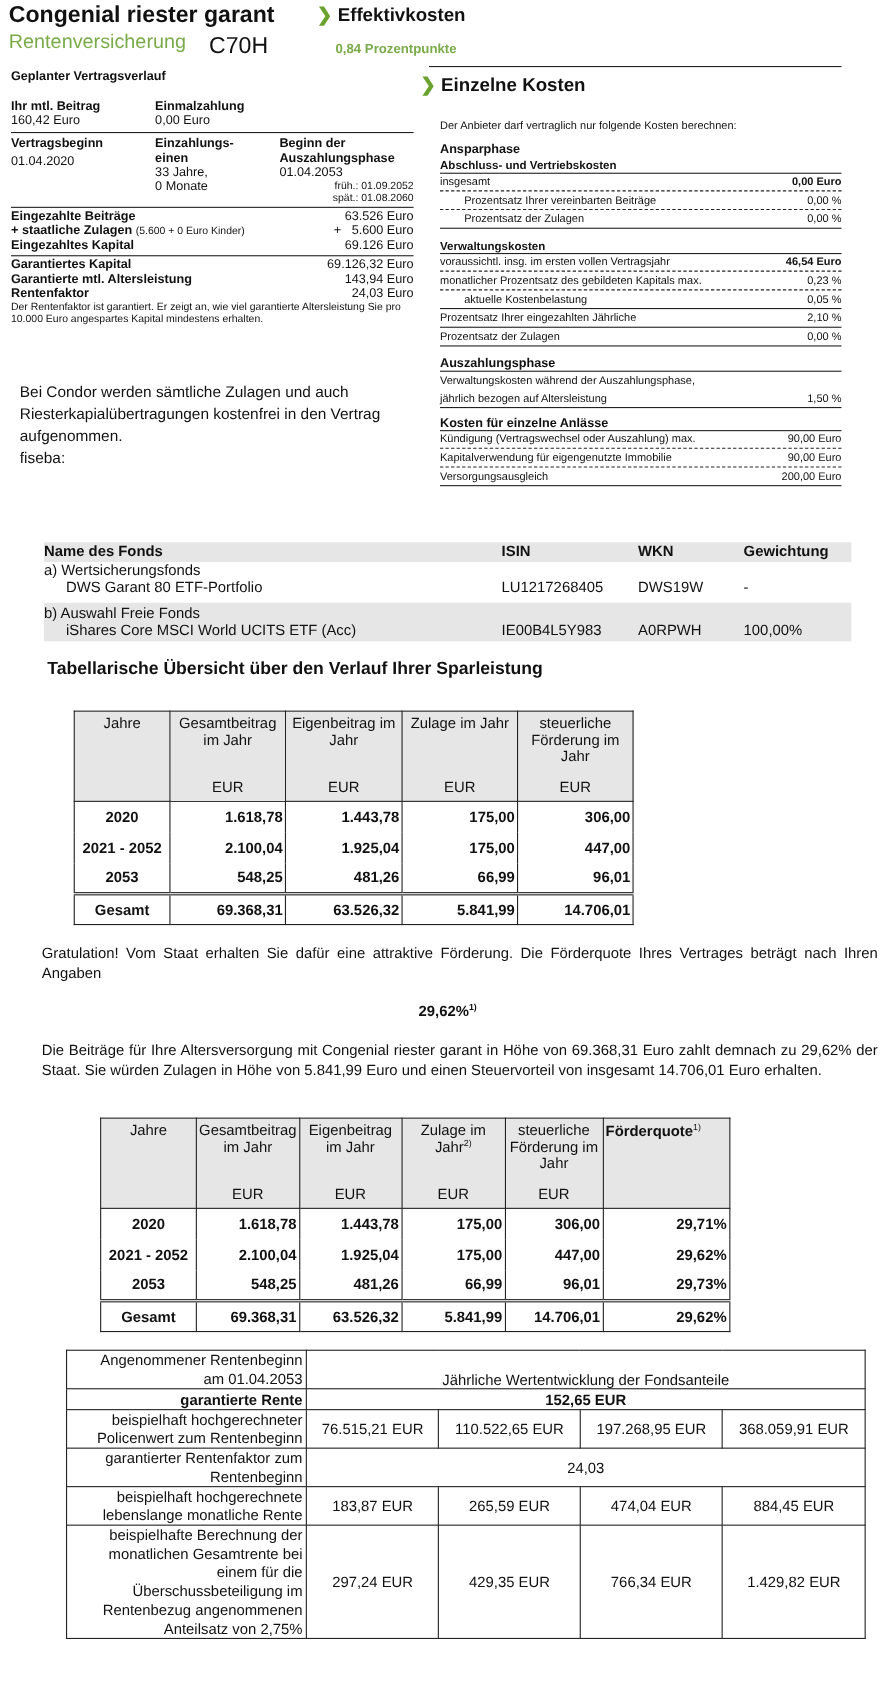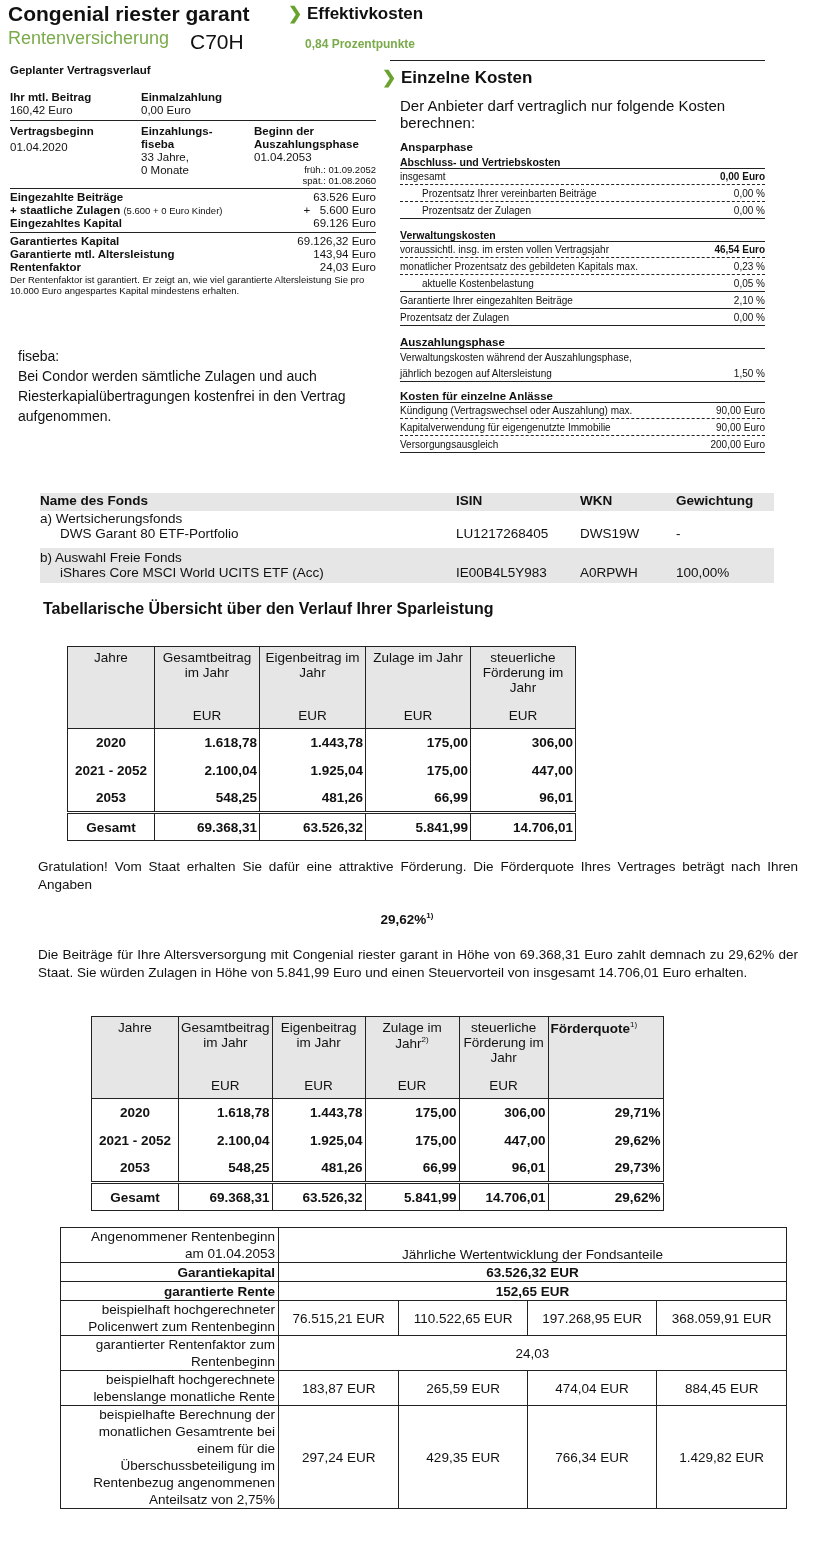--- a/index.html
+++ b/index.html
@@ -70,21 +70,21 @@
       </div>
   </div>
   <div class="line" style="margin-top:3px;padding-top:4px;line-height:13px;">
     <div class="row2">
       <div style="width:131px">
           <div class="bold">Vertragsbeginn</div>
           <div style="margin-top:3px">01.04.2020</div>
         </div>
       <div style="width:113px">
           <div class="bold">Einzahlungs-</div>
-          <div class="bold">fiseba</div>
+          <div class="bold">einen</div>
           <div>33 Jahre,</div>
           <div>0 Monate</div>
         </div>
       <div style="flex:1">
           <div class="bold">Beginn der</div>
           <div class="bold">Auszahlungsphase</div>
           <div>01.04.2053</div>
         <div class="note" style="text-align:right">früh.: 01.09.2052</div>
         <div class="note" style="text-align:right">spät.: 01.08.2060</div>
         </div>
@@ -115,28 +115,28 @@
       </div>
     <div class="rr">
         <span class="bold">Rentenfaktor</span>
         <span>24,03 Euro</span>
       </div>
     <div class="note">Der Rentenfaktor ist garantiert. Er zeigt an, wie viel garantierte Altersleistung Sie pro 10.000 Euro angespartes Kapital mindestens erhalten.</div>
   </div>
 </div>
 
 <div class="abs fiseba">
+  <div>Bei Condor werden sämtliche Zulagen und auch Riesterkapialübertragungen kostenfrei in den Vertrag aufgenommen.</div>
   <div>fiseba:</div>
-  <div>Bei Condor werden sämtliche Zulagen und auch Riesterkapialübertragungen kostenfrei in den Vertrag aufgenommen.</div>
 </div>
 
 <div class="abs ek">
   <div style="border-top:1.5px solid #222;margin-left:-10px;padding-left:-10px;"></div>
   <div class="h1" style="margin-top:6px;margin-left:-18px;"><span class="chev">❯</span> <span>Einzelne Kosten</span></div>
-  <div style="margin-top:9px;font-size:15px;">Der Anbieter darf vertraglich nur folgende Kosten berechnen:</div>
+  <div style="margin-top:21px;font-size:10px;">Der Anbieter darf vertraglich nur folgende Kosten berechnen:</div>
   <div class="sec" style="margin-top:10px;">Ansparphase</div>
   <div class="sub" style="margin-top:3px;">Abschluss- und Vertriebskosten</div>
   <div class="kr top">
       <span>insgesamt</span>
       <b>0,00 Euro</b>
     </div>
   <div class="kr">
       <span class="ind">Prozentsatz Ihrer vereinbarten Beiträge</span>
       <span>0,00 %</span>
     </div>
@@ -151,21 +151,21 @@
     </div>
   <div class="kr">
       <span>monatlicher Prozentsatz des gebildeten Kapitals max.</span>
       <span>0,23 %</span>
     </div>
   <div class="kr" style="border-bottom-style:solid;border-bottom-width:1px;">
       <span class="ind">aktuelle Kostenbelastung</span>
       <span>0,05 %</span>
     </div>
   <div class="kr" style="border-bottom-style:solid;border-bottom-width:1px;">
-      <span>Garantierte Ihrer eingezahlten Beiträge</span>
+      <span>Prozentsatz Ihrer eingezahlten Jährliche</span>
       <span>2,10 %</span>
     </div>
   <div class="kr solid">
       <span>Prozentsatz der Zulagen</span>
       <span>0,00 %</span>
     </div>
   <div class="sec" style="margin-top:10px;">Auszahlungsphase</div>
   <div class="kr top" style="border-bottom:none;">
       <span>Verwaltungskosten während der Auszahlungsphase,</span>
     </div>
@@ -331,24 +331,20 @@
 <table class="abs t3">
   <tbody>
       <tr>
     <td class="lab" style="width:218px;">
           <div>Angenommener Rentenbeginn</div>
           <div>am 01.04.2053</div>
         </td>
     <td colspan="4" style="vertical-align:bottom;width:508px;">Jährliche Wertentwicklung der Fondsanteile</td>
   </tr>
   <tr style="height:19px">
-        <td class="lab bold">Garantiekapital</td>
-        <td colspan="4" class="bold">63.526,32 EUR</td>
-      </tr>
-  <tr style="height:19px">
         <td class="lab bold">garantierte Rente</td>
         <td colspan="4" class="bold">152,65 EUR</td>
       </tr>
   <tr>
         <td class="lab">beispielhaft hochgerechneter Policenwert zum Rentenbeginn</td>
         <td>76.515,21 EUR</td>
         <td>110.522,65 EUR</td>
         <td>197.268,95 EUR</td>
         <td>368.059,91 EUR</td>
       </tr>

